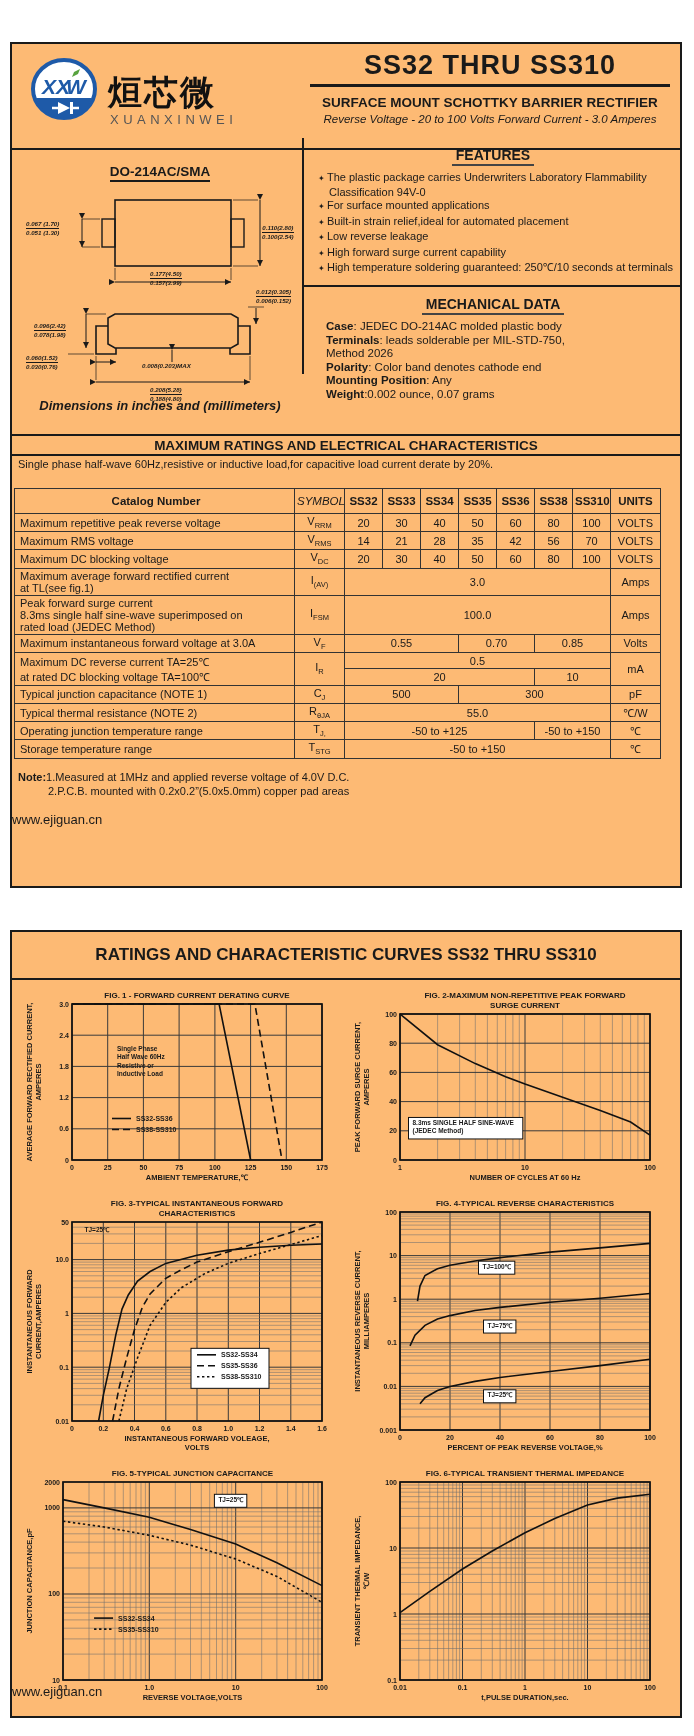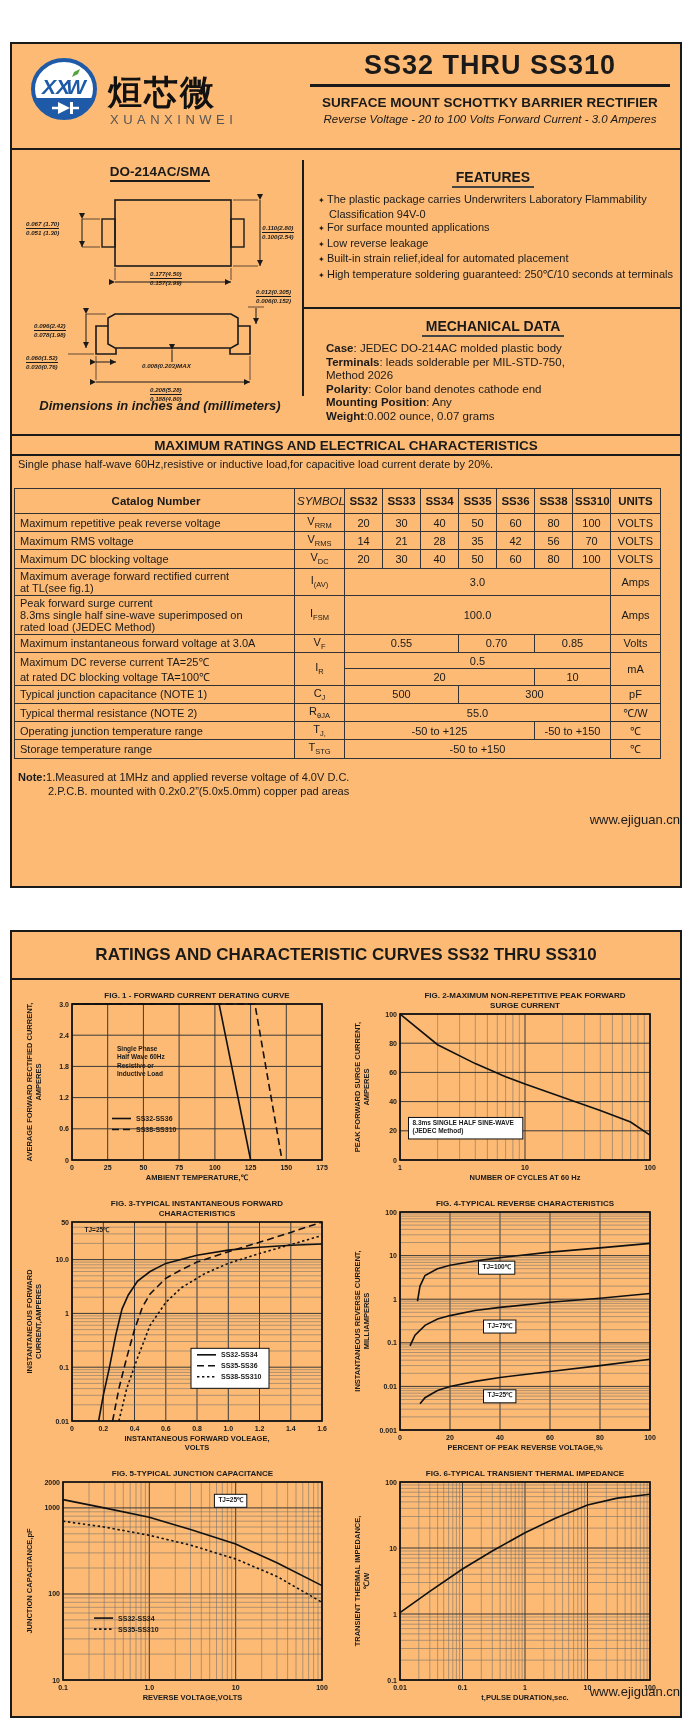--- a/index.html
+++ b/index.html
@@ -14,21 +14,21 @@
   #logo svg{position:absolute;left:0;top:0;}
   #logo .cn{position:absolute;left:78px;top:14px;font-size:34px;font-weight:bold;color:#111;letter-spacing:2px;}
   #logo .en{position:absolute;left:80px;top:56px;font-size:13px;color:#555;letter-spacing:4.5px;}
   #titleblk{position:absolute;left:290px;top:6px;width:376px;text-align:center;}
   #titleblk .t1{font-size:27px;font-weight:bold;letter-spacing:1px;}
   #titleblk .rule{height:0;border-bottom:3px solid #1a1a1a;margin:3px 8px 8px 8px;}
   #titleblk .t2{font-size:13.5px;font-weight:bold;}
   #titleblk .t3{font-size:11.5px;font-style:italic;margin-top:3px;}
   
   #leftcol{position:absolute;left:0;top:106px;width:296px;height:284px;}
-  #rightcol{position:absolute;left:290px;top:116px;width:380px;height:236px;border-left:2px solid #1a1a1a;box-sizing:border-box;}
+  #rightcol{position:absolute;left:290px;top:94px;width:380px;height:236px;border-left:2px solid #1a1a1a;box-sizing:border-box;}
   #pkgname{position:absolute;left:0;top:14px;width:100%;text-align:center;font-size:13.5px;font-weight:bold;}
   #pkgname span{border-bottom:2px solid #1a1a1a;padding-bottom:1px;}
   #pkgsvg{position:absolute;left:0;top:36px;}
   .dim{position:absolute;font-size:6.2px;font-style:italic;font-weight:bold;text-align:center;line-height:7.5px;white-space:nowrap;}
   .dim span{display:block;}
   .dim span:first-child{border-bottom:1px solid #1a1a1a;padding-bottom:0.5px;}
   #pkgcap{position:absolute;left:0;top:248px;width:100%;text-align:center;font-size:13px;font-style:italic;font-weight:bold;}
   #features{position:absolute;left:0;top:0;width:100%;height:149px;border-bottom:2px solid #1a1a1a;box-sizing:border-box;}
   .secttl{text-align:center;font-size:14px;font-weight:bold;margin-top:9px;}
   .secttl span{border-bottom:2px solid #444;padding:0 4px 1px 4px;}
@@ -43,21 +43,21 @@
   table{border-collapse:collapse;table-layout:fixed;}
   #rattbl{position:absolute;left:2px;top:444px;width:646px;}
   #rattbl td{border:1px solid #333;font-size:11px;text-align:center;padding:1px 2px;overflow:hidden;}
   #rattbl td.lbl{text-align:left;padding-left:5px;}
   #rattbl tr.th td{font-weight:bold;font-size:11.5px;height:22px;}
   #rattbl td.symh{font-style:italic;font-weight:normal !important;font-size:9px;}
   #rattbl sub{font-size:7.5px;}
   #rattbl .sym{font-size:11px;}
   #notes{position:absolute;left:6px;top:726px;font-size:11px;line-height:14px;}
   #notes .n2{padding-left:30px;}
-  .foot{position:absolute;left:0;width:100%;text-align:right;font-size:13px;}
+  .foot{position:absolute;left:0;width:100%;text-align:left;font-size:13px;}
   #page1 .foot{top:768px;}
   #page2 .foot{top:752px;}
   
   #p2ttl{position:absolute;left:0;top:0;width:100%;height:48px;border-bottom:2px solid #1a1a1a;box-sizing:border-box;text-align:center;font-size:17px;font-weight:bold;line-height:46px;}
   #figs{position:absolute;left:8px;top:56px;width:656px;display:grid;grid-template-columns:1fr 1fr;row-gap:8px;justify-items:center;}
   .fig{width:320px;}
   svg text{font-family:"Liberation Sans", sans-serif;}
 </style>
 </head>
 <body>
@@ -159,22 +159,23 @@
       </div>
       <div id="pkgcap">Dimensions in inches and (millimeters)</div>
     </div>
 
     <div id="rightcol">
       <div id="features">
         <div class="secttl"><span>FEATURES</span></div>
         <ul>
           <li>The plastic package carries Underwriters Laboratory Flammability Classification 94V-0</li>
           <li>For surface mounted applications</li>
+          <li>Built-in strain relief,ideal for automated placement</li>
           <li>Low reverse leakage</li>
-          <li>Built-in strain relief,ideal for automated placement</li>
+          <li>High forward surge current capability</li>
           <li>High temperature soldering guaranteed: 250℃/10 seconds at terminals</li>
         </ul>
       </div>
       <div id="mech">
         <div class="secttl"><span>MECHANICAL DATA</span></div>
         <div class="lines">
           <div><b>Case</b><span>: JEDEC DO-214AC molded plastic body</span></div>
           <div><b>Terminals</b><span>: leads solderable per MIL-STD-750,</span></div>
           <div><b></b><span>Method 2026</span></div>
           <div><b>Polarity</b><span>: Color band denotes cathode end</span></div>

